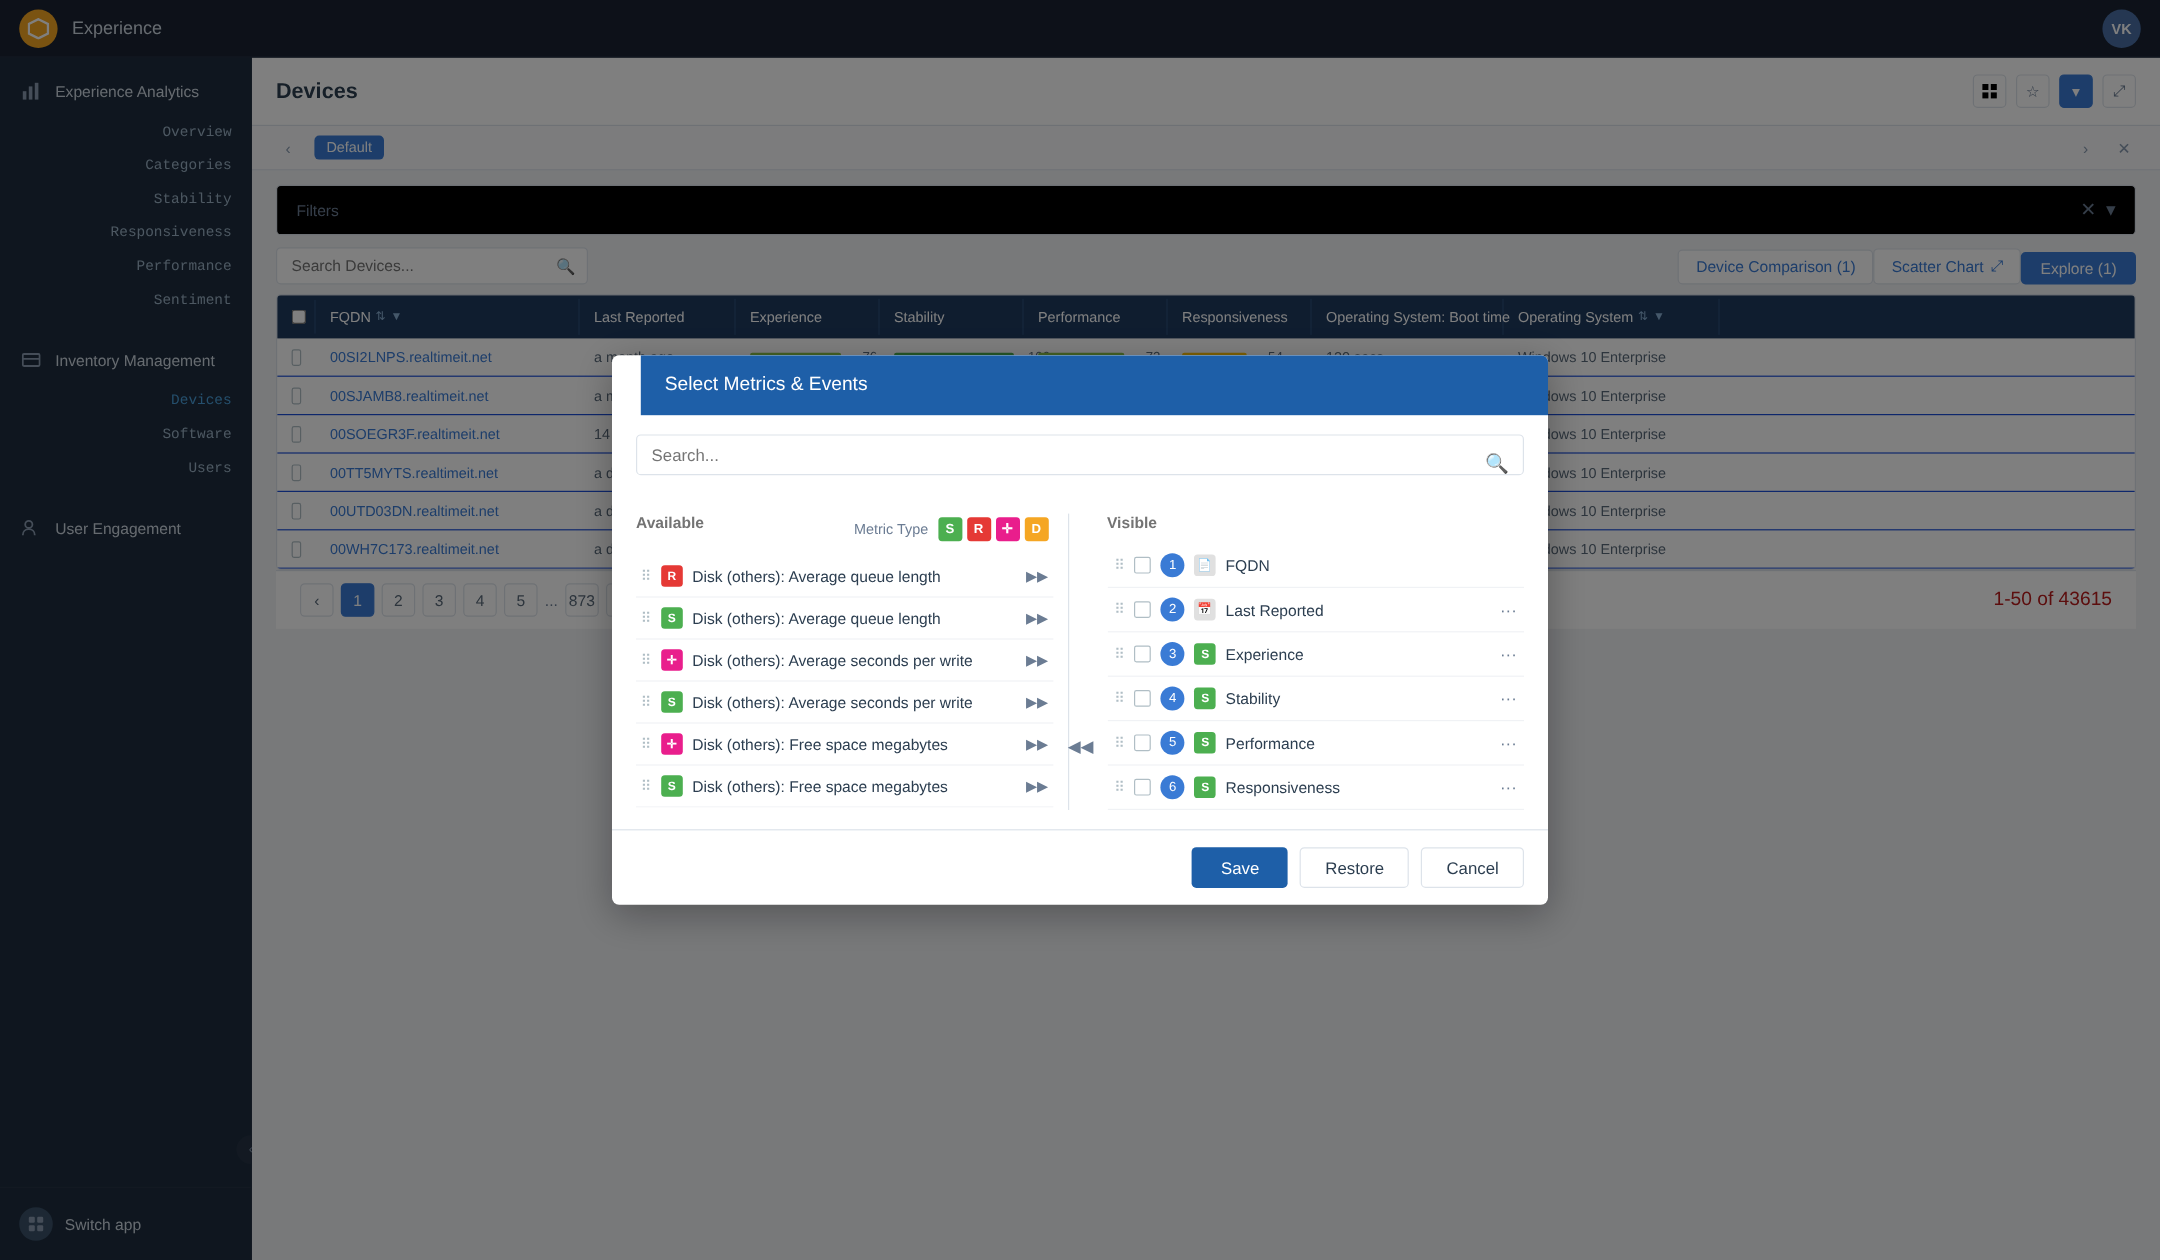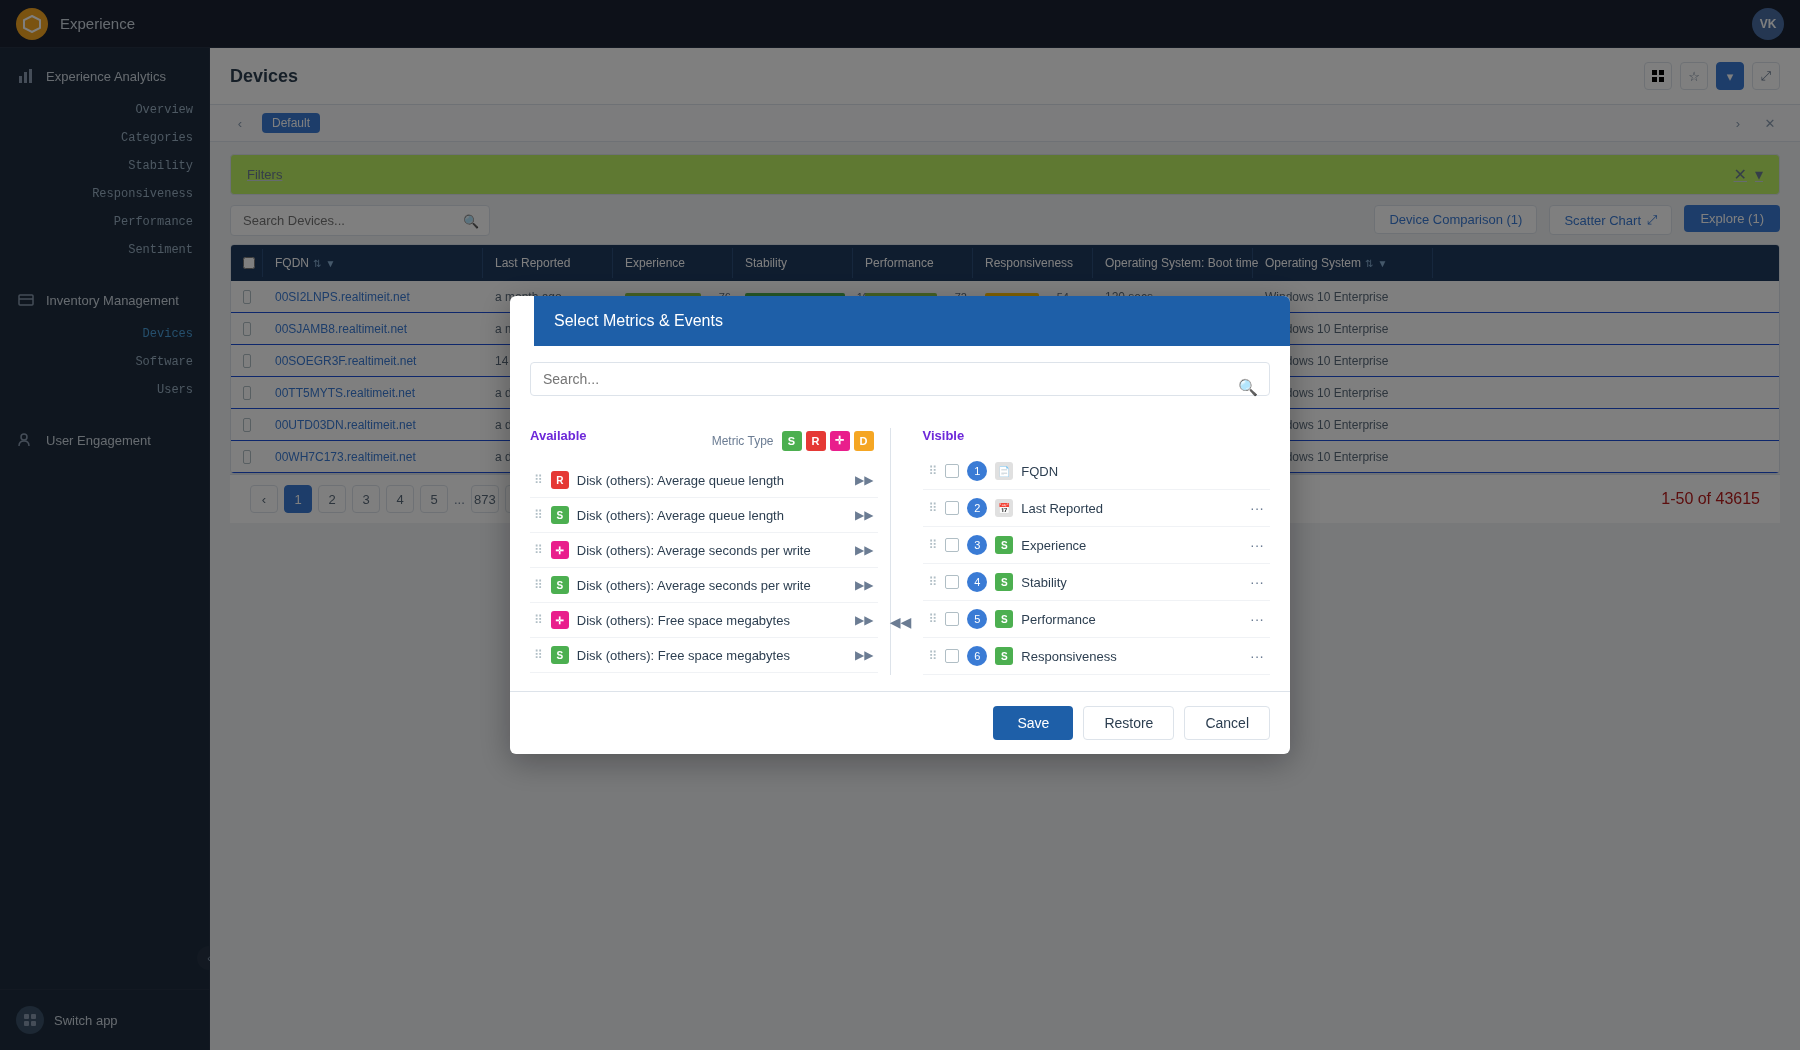--- a/index.html
+++ b/index.html
@@ -29,25 +29,25 @@
 
     
     .main-content { flex: 1; background: #f0f2f5; padding-top: 48px; overflow: hidden; position: relative; }
     .page-header { background: #fff; padding: 14px 20px; border-bottom: 1px solid #dde3ea; display: flex; align-items: center; }
     .page-title { font-size: 18px; font-weight: 600; color: #2c3e50; }
     .page-header-actions { margin-left: auto; display: flex; gap: 8px; }
     .header-icon-btn { width: 28px; height: 28px; border: 1px solid #dde3ea; border-radius: 4px; background: white; display: flex; align-items: center; justify-content: center; cursor: pointer; color: #6b7c93; }
     .header-icon-btn.active { background: #3a7bd5; color: white; border-color: #3a7bd5; }
 
     .content-area { padding: 12px 20px; }
-    .filter-bar { background: #bef264; border: 1px solid #dde3ea; border-radius: 4px; padding: 10px 16px; display: flex; align-items: center; margin-bottom: 10px; text-decoration: underline; }
+    .filter-bar { background: #000000; border: 1px solid #dde3ea; border-radius: 4px; padding: 10px 16px; display: flex; align-items: center; margin-bottom: 10px; }
     .filter-label { color: #6b7c93; font-size: 13px; margin-right: auto; }
     .filter-clear { color: #6b7c93; cursor: pointer; font-size: 16px; }
 
-    .search-toolbar { display: flex; align-items: flex-start; margin-bottom: 8px; gap: 12px; }
+    .search-toolbar { display: flex; align-items: flex-end; margin-bottom: 8px; }
     .search-box { flex: 0 0 260px; position: relative; }
     .search-box input { width: 100%; padding: 7px 32px 7px 12px; border: 1px solid #dde3ea; border-radius: 4px; font-size: 13px; background: white; }
     .search-box .search-icon { position: absolute; right: 10px; top: 50%; transform: translateY(-50%); color: #6b7c93; }
     .toolbar-spacer { flex: 1; }
     .btn-compare { background: white; border: 1px solid #dde3ea; border-radius: 4px; padding: 6px 14px; font-size: 13px; color: #3a7bd5; cursor: pointer; }
     .btn-scatter { background: white; border: 1px solid #dde3ea; border-radius: 4px; padding: 6px 14px; font-size: 13px; color: #3a7bd5; cursor: pointer; display: flex; align-items: center; gap: 6px; }
     .btn-explore { background: #3a7bd5; border: none; border-radius: 4px; padding: 6px 16px; font-size: 13px; color: white; cursor: pointer; }
 
     
     .table-container { background: white; border: 1px solid #dde3ea; border-radius: 4px; overflow: hidden; }
@@ -95,21 +95,21 @@
     .modal-overlay { position: fixed; top: 0; left: 0; right: 0; bottom: 0; background: rgba(0,0,0,0.5); z-index: 200; display: flex; align-items: center; justify-content: center; }
     .modal { background: white; border-radius: 6px; width: 780px; max-height: 680px; display: flex; flex-direction: column; box-shadow: 0 8px 32px rgba(0,0,0,0.3); overflow: hidden; }
     .modal-header { background: #1e5fa8; color: white; padding: 16px 20px; font-size: 16px; font-weight: 500; margin-left: 24px; }
     .modal-body { flex: 1; padding: 16px 20px; display: flex; flex-direction: column; }
     .modal-search { border: 1px solid #dde3ea; border-radius: 4px; padding: 8px 36px 8px 12px; width: 100%; font-size: 14px; margin-bottom: 16px; outline: none; position: relative; }
     .modal-search-wrap { position: relative; margin-bottom: 16px; }
     .modal-search-icon { position: absolute; right: 12px; top: 50%; transform: translateY(-50%); color: #6b7c93; font-size: 16px; }
     .modal-columns { display: flex; gap: 0; flex: 1; }
     .modal-col-left { flex: 1; border-right: 1px solid #dde3ea; padding-right: 12px; }
     .modal-col-right { flex: 1; padding-left: 12px; }
-    .modal-col-title { font-size: 13px; font-weight: 600; color: #6d28d9; margin-bottom: 10px; }
+    .modal-col-title { font-size: 13px; font-weight: 600; color: #737373; margin-bottom: 10px; }
     .modal-col-title-row { display: flex; align-items: center; margin-bottom: 10px; }
     .metric-type-label { font-size: 12px; color: #6b7c93; margin-right: 8px; }
     .metric-badge { width: 20px; height: 20px; border-radius: 3px; display: flex; align-items: center; justify-content: center; font-size: 11px; font-weight: bold; color: white; margin-right: 4px; cursor: pointer; }
     .mb-green { background: #4caf50; }
     .mb-red { background: #e53935; }
     .mb-pink { background: #e91e8c; }
     .mb-orange { background: #f5a623; }
 
     .metric-list { max-height: 300px; overflow-y: auto; }
     .metric-item { display: flex; align-items: center; padding: 8px 4px; border-bottom: 1px solid #f0f2f5; cursor: pointer; gap: 8px; }

